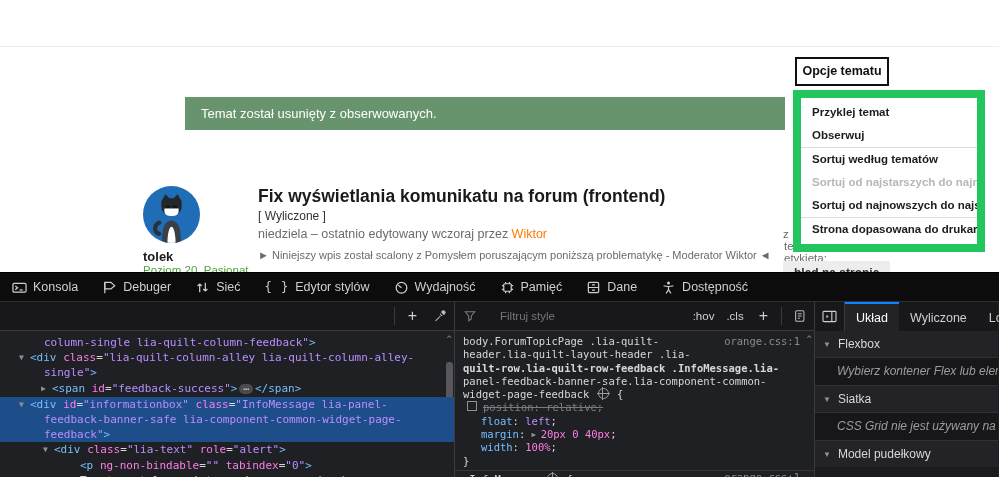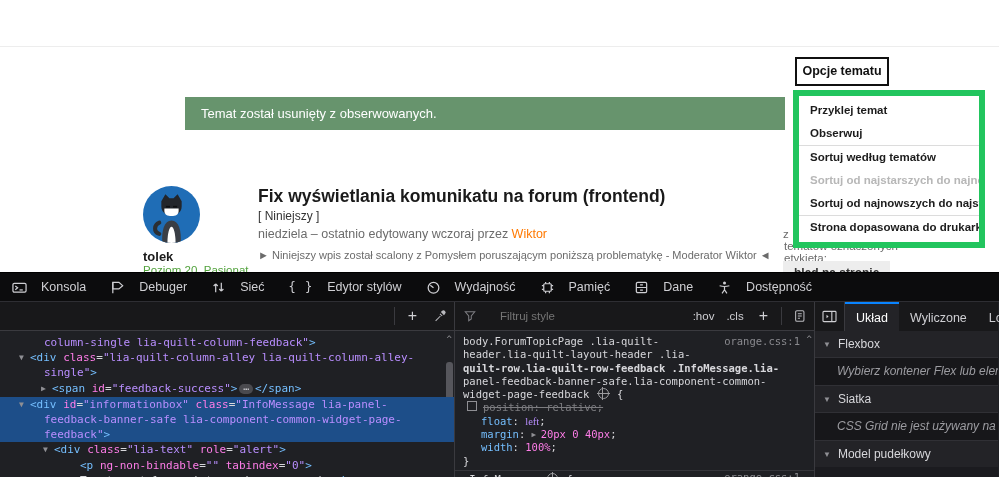--- a/index.html
+++ b/index.html
@@ -13,21 +13,21 @@
   .breadcrumb .bc-sep{margin:0 7px;color:#7c7c7c;}
   .breadcrumb .bc-current{color:#111;font-weight:700;}
   .header-rule{left:0;top:46px;width:999px;height:1px;background:#ededed;}
 
   .banner{left:185px;top:97px;width:600px;height:33px;background:var(--banner_green,#67946d);
           color:#fff;font-size:13px;line-height:33px;padding-left:16px;box-sizing:border-box;}
 
   .opt-btn{left:795px;top:57px;width:94px;height:29px;background:#fff;border:2px solid #101010;
            font-size:12.5px;font-weight:700;color:#101010;text-align:center;line-height:25px;
            box-sizing:border-box;z-index:60;cursor:pointer;}
-  .opt-menu{left:793px;top:90px;width:192px;background:#fff;border:6px solid #22c55e;
+  .opt-menu{left:793px;top:90px;width:192px;background:#fff;border:8px solid #22c55e;
             box-sizing:border-box;z-index:70;padding:3px 0;}
   .opt-item{font-size:11.5px;font-weight:700;color:#1c1c1c;padding:0 11px;height:23px;
             line-height:23px;white-space:nowrap;overflow:hidden;cursor:pointer;}
   .opt-item.disabled{color:#b7b7b7;cursor:default;}
   .opt-item.sep{border-top:1px solid #dcdcdc;}
 
   .avatar{left:143px;top:186px;width:57px;height:57px;}
   .author-name{left:143px;top:249px;font-size:13px;font-weight:700;color:#1a1a1a;}
   .author-rank{left:143px;top:264px;font-size:11.5px;color:var(--rank_green,#52a23d);}
 
@@ -40,21 +40,21 @@
   .rail-line{font-size:11.5px;color:#6b6b6b;}
   .rail-tag{left:783px;top:261px;background:#ededed;color:#333;font-size:12px;font-weight:700;
             padding:5px 11px;cursor:pointer;}
 
   
   .devtools{left:0;top:272px;width:999px;height:205px;background:#1f2024;border-top:1px solid #000;
             font-family:"DejaVu Sans Mono",monospace;z-index:100;}
   .dt-tabbar{position:absolute;left:0;top:0;width:999px;height:28px;background:#0c0c0d;
              border-bottom:1px solid #2e2e33;display:flex;align-items:center;
              font-family:"Liberation Sans",sans-serif;}
-  .dt-tab{display:flex;align-items:center;gap:14px;padding:0 12px;height:28px;color:#cfcfd3;
+  .dt-tab{display:flex;align-items:center;gap:6px;padding:0 12px;height:28px;color:#cfcfd3;
           font-size:12.5px;cursor:pointer;white-space:nowrap;}
   .dt-tab svg{width:15px;height:15px;stroke:#cfcfd3;fill:none;stroke-width:1.3;}
   .dt-tab .braces{font-family:"DejaVu Sans Mono",monospace;font-size:12px;color:#cfcfd3;letter-spacing:1px;}
 
   .dt-body{position:absolute;left:0;top:29px;width:999px;height:176px;display:flex;}
   .panel{position:relative;height:176px;box-sizing:border-box;}
   .panel-markup{width:455px;background:#1f2024;border-right:1px solid #3a3a3f;}
   .panel-rules{width:360px;background:#1f2024;border-right:1px solid #3a3a3f;}
   .panel-layout{width:183px;background:#1b1b1f;}
 
@@ -75,21 +75,21 @@
 
   .code{position:absolute;left:0;top:29px;right:0;bottom:0;overflow:hidden;padding-top:4px;}
   .m-line{font-size:11px;line-height:15.2px;white-space:pre;color:#d7d7db;}
   .m-line.sel{background:var(--selection_blue,#1d4e89);}
   .r-line{font-size:10.5px;line-height:13.3px;white-space:pre;color:#d7d7db;position:relative;}
   .r-line.sep{border-top:1px solid #35353a;margin-top:2px;padding-top:2px;}
 
   .s-tag{color:#75bfff;} .s-attr{color:#ff7de9;} .s-val{color:#b98eff;}
   .s-pln{color:#d7d7db;} .s-arw{color:#8f8f94;display:inline-block;width:11px;margin-left:-11px;font-size:8px;vertical-align:1px;}
   .s-badge{background:#4a4a4f;color:#d7d7db;border-radius:6px;padding:0 4px;font-size:9px;margin:0 2px;}
-  .s-selr{color:#d7d7db;} .s-prop{color:#75bfff;} .s-kw{color:#b98eff;font-family:Liberation Serif, serif;} .s-num{color:#ff7de9;}
+  .s-selr{color:#d7d7db;} .s-prop{color:#75bfff;} .s-kw{color:#b98eff;} .s-num{color:#ff7de9;}
   .s-pln2{color:#d7d7db;} .s-strike{color:#7c7c80;text-decoration:line-through;}
   .s-tw{color:#8f8f94;font-size:7.5px;vertical-align:1px;}
   .s-cbx{display:inline-block;width:8px;height:8px;border:1px solid #8f8f94;margin-right:6px;}
   .s-cross{display:inline-block;width:9px;height:9px;border:1px solid #9b9b9e;border-radius:50%;
            position:relative;margin:0 2px;vertical-align:-1px;}
   .s-cross::before{content:"";position:absolute;left:-2px;right:-2px;top:3.5px;height:1px;background:#9b9b9e;}
   .s-cross::after{content:"";position:absolute;top:-2px;bottom:-2px;left:3.5px;width:1px;background:#9b9b9e;}
   .r-link{position:absolute;right:14px;top:0;color:#8a8a8f;font-size:10.5px;}
 
   .lay-tabs{position:absolute;left:0;top:0;right:0;height:29px;background:#18181a;border-bottom:1px solid #3a3a3f;
@@ -143,21 +143,21 @@
         <path d="M21 22h14v2.5c0 3.5-3 5-7 5s-7-1.5-7-5z" fill="#ffffff"></path>
         <rect x="22.5" y="19.5" width="4" height="1.6" fill="#0e0f11"></rect>
         <rect x="29.5" y="19.5" width="4" height="1.6" fill="#0e0f11"></rect>
       </g>
     </svg>
   </div>
   <div class="abs author-name">tolek</div>
   <div class="abs author-rank">Poziom 20, Pasjonat</div>
 
   <div class="abs post-title">Fix wyświetlania komunikatu na forum (frontend)</div>
-  <div class="abs post-edited">[ Niniejszy ]</div>
+  <div class="abs post-edited">[ Wyliczone ]</div>
   <div class="abs post-date">
     <span>niedziela – ostatnio edytowany wczoraj przez </span><span class="editor">Wiktor</span>
   </div>
   <div class="abs merge-note">► Niniejszy wpis został scalony z Pomysłem poruszającym poniższą problematykę - Moderator Wiktor ◄</div>
 
   <div class="abs rail-line" style="left:783px;top:228px;">z</div>
   <div class="abs rail-line" style="left:784px;top:240px;">tematów oznaczonych</div>
   <div class="abs rail-line" style="left:784px;top:252px;">etykietą:</div>
   <div class="abs rail-tag">blad na stronie</div>
 

